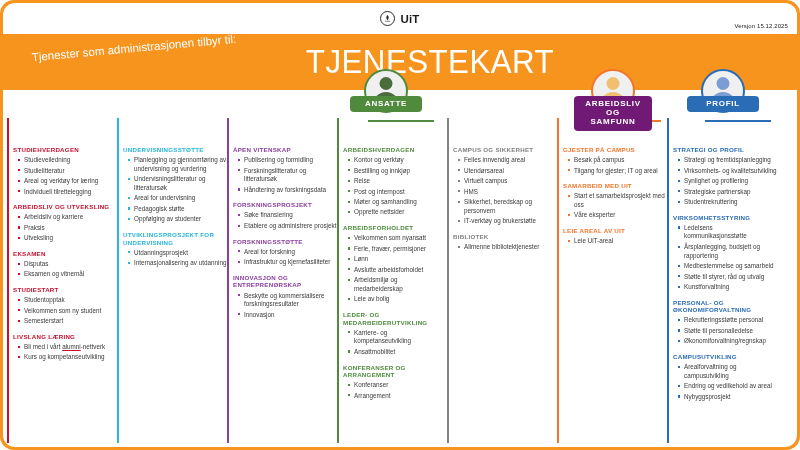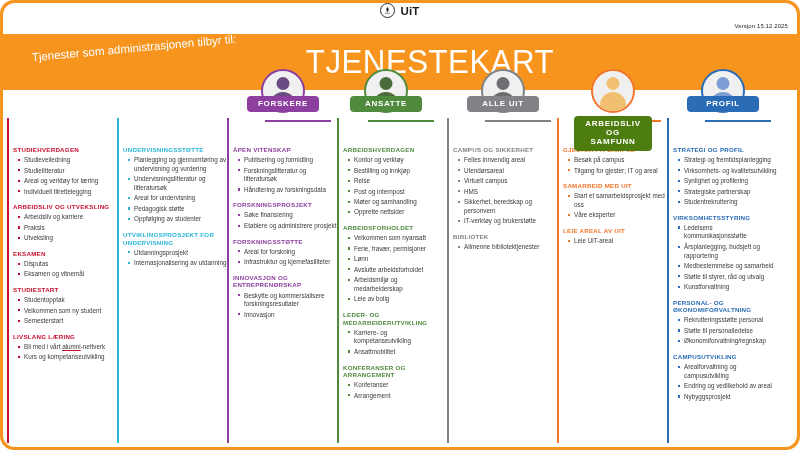--- a/index.html
+++ b/index.html
@@ -16,21 +16,21 @@
     border-radius: 14px;
     overflow: hidden;
   }
 
   
   #logobar {
     position: absolute; top: 3px; left: 3px;
     width: 794px; height: 31px;
     background: #ffffff;
     border-radius: 12px 12px 0 0;
-    display: flex; align-items: flex-start; justify-content: center;
+    display: flex; align-items: center; justify-content: center;
   }
   .logo-wrap { display: flex; align-items: center; gap: 5px; }
   .logo-seal {
     width: 15px; height: 15px; border-radius: 50%;
     border: 1.2px solid #2b2b2b;
     display: flex; align-items: center; justify-content: center;
     font-size: 8px; color: #2b2b2b; line-height: 1;
   }
   .logo-uit { font-weight: bold; font-size: 11.5px; color: #1d1d1b; letter-spacing: .2px;}
   .logo-rest { font-size: 11.5px; color: #1d1d1b; }
@@ -245,28 +245,20 @@
               <div class="grp-title" style="color: rgb(41, 182, 216);">UTVIKLINGSPROSJEKT FOR UNDERVISNING</div>
               <ul class="items">
                 <li>Utdanningsprosjekt</li>
                 <li>Internasjonalisering av utdanning</li>
               </ul>
             </div>
           </div>
         </div>
         <div class="col" style="left: 224px; width: 112px;">
           <div class="col-rule" style="background: rgb(140, 63, 158);"></div>
-          <div class="badge-zone">
-            <div class="avatar-circle" style="border-color: rgb(140, 63, 158);">
-              <div class="avatar-head" style="background: rgb(107, 74, 130);"></div>
-              <div class="avatar-body" style="background: rgb(107, 74, 130);"></div>
-            </div>
-            <div class="underline" style="background: rgb(140, 63, 158);"></div>
-            <div class="badge-label" style="background: rgb(140, 63, 158);">FORSKERE</div>
-          </div>
           <div class="col-body">
             <div class="grp">
               <div class="grp-title" style="color: rgb(140, 63, 158);">ÅPEN VITENSKAP</div>
               <ul class="items">
                 <li>Publisering og formidling</li>
                 <li>Forskningslitteratur og litteratursøk</li>
                 <li>Håndtering av forskningsdata</li>
               </ul>
             </div>
             <div class="grp">
@@ -336,28 +328,20 @@
               <div class="grp-title" style="color: rgb(79, 138, 61);">KONFERANSER OG ARRANGEMENT</div>
               <ul class="items">
                 <li>Konferanser</li>
                 <li>Arrangement</li>
               </ul>
             </div>
           </div>
         </div>
         <div class="col" style="left: 444px; width: 112px;">
           <div class="col-rule" style="background: rgb(128, 130, 133);"></div>
-          <div class="badge-zone">
-            <div class="avatar-circle" style="border-color: rgb(128, 130, 133);">
-              <div class="avatar-head" style="background: rgb(109, 110, 113);"></div>
-              <div class="avatar-body" style="background: rgb(109, 110, 113);"></div>
-            </div>
-            <div class="underline" style="background: rgb(128, 130, 133);"></div>
-            <div class="badge-label" style="background: rgb(128, 130, 133);">ALLE UiT</div>
-          </div>
           <div class="col-body">
             <div class="grp">
               <div class="grp-title" style="color: rgb(128, 130, 133);">CAMPUS OG SIKKERHET</div>
               <ul class="items">
                 <li>Felles innvendig areal</li>
                 <li>Utendørsareal</li>
                 <li>Virtuelt campus</li>
                 <li>HMS</li>
                 <li>Sikkerhet, beredskap og personvern</li>
                 <li>IT-verktøy og brukerstøtte</li>
@@ -372,21 +356,21 @@
           </div>
         </div>
         <div class="col" style="left: 554px; width: 112px;">
           <div class="col-rule" style="background: rgb(242, 118, 42);"></div>
           <div class="badge-zone">
             <div class="avatar-circle" style="border-color: rgb(242, 118, 42);">
               <div class="avatar-head" style="background: rgb(240, 192, 112);"></div>
               <div class="avatar-body" style="background: rgb(240, 192, 112);"></div>
             </div>
             <div class="underline" style="background: rgb(242, 118, 42);"></div>
-            <div class="badge-label two-line" style="background: #4d7c0f; margin-top: 20px;">ARBEIDSLIV OG SAMFUNN</div>
+            <div class="badge-label two-line" style="background: #701a75;">ARBEIDSLIV OG SAMFUNN</div>
           </div>
           <div class="col-body">
             <div class="grp">
               <div class="grp-title" style="color: rgb(242, 118, 42);">GJESTER PÅ CAMPUS</div>
               <ul class="items">
                 <li>Besøk på campus</li>
                 <li>Tilgang for gjester; IT og areal</li>
               </ul>
             </div>
             <div class="grp">

